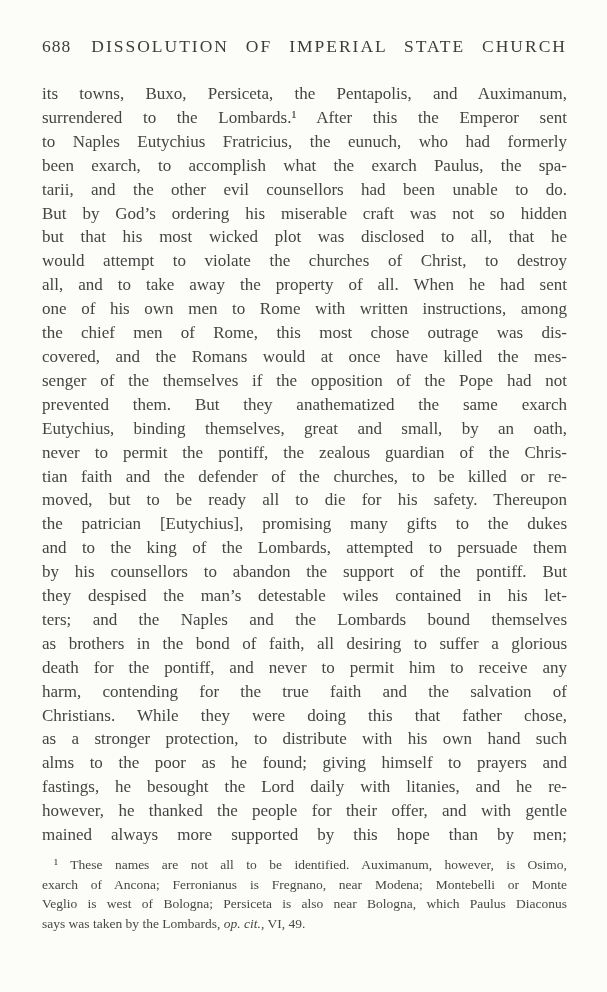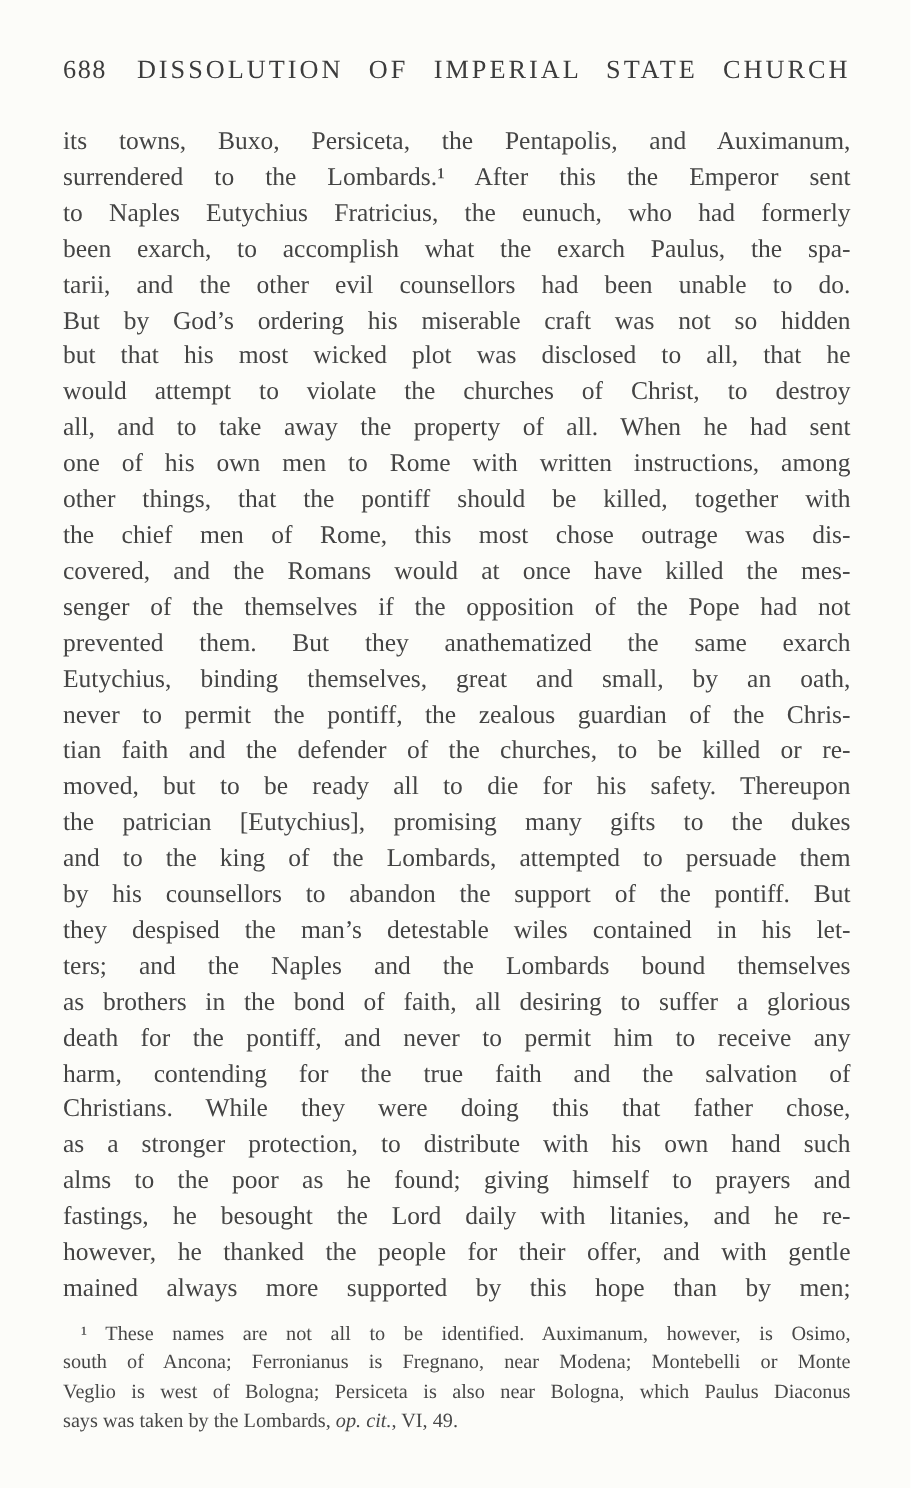--- a/index.html
+++ b/index.html
@@ -89,21 +89,20 @@
         <div class="body-line">its towns, Buxo, Persiceta, the Pentapolis, and Auximanum,</div>
         <div class="body-line">surrendered to the Lombards.¹  After this the Emperor sent</div>
         <div class="body-line">to Naples Eutychius Fratricius, the eunuch, who had formerly</div>
         <div class="body-line">been exarch, to accomplish what the exarch Paulus, the spa-</div>
         <div class="body-line">tarii, and the other evil counsellors had been unable to do.</div>
         <div class="body-line">But by God’s ordering his miserable craft was not so hidden</div>
         <div class="body-line">but that his most wicked plot was disclosed to all, that he</div>
         <div class="body-line">would attempt to violate the churches of Christ, to destroy</div>
         <div class="body-line">all, and to take away the property of all.  When he had sent</div>
         <div class="body-line">one of his own men to Rome with written instructions, among</div>
-        <div class="body-line">other things, that the pontiff should be killed, together with</div>
         <div class="body-line">the chief men of Rome, this most chose outrage was dis-</div>
         <div class="body-line">covered, and the Romans would at once have killed the mes-</div>
         <div class="body-line">senger of the themselves if the opposition of the Pope had not</div>
         <div class="body-line">prevented them.  But they anathematized the same exarch</div>
         <div class="body-line">Eutychius, binding themselves, great and small, by an oath,</div>
         <div class="body-line">never to permit the pontiff, the zealous guardian of the Chris-</div>
         <div class="body-line">tian faith and the defender of the churches, to be killed or re-</div>
         <div class="body-line">moved, but to be ready all to die for his safety.  Thereupon</div>
         <div class="body-line">the patrician [Eutychius], promising many gifts to the dukes</div>
         <div class="body-line">and to the king of the Lombards, attempted to persuade them</div>
@@ -116,19 +115,19 @@
         <div class="body-line">Christians.  While they were doing this that father chose,</div>
         <div class="body-line">as a stronger protection, to distribute with his own hand such</div>
         <div class="body-line">alms to the poor as he found;  giving himself to prayers and</div>
         <div class="body-line">fastings, he besought the Lord daily with litanies, and he re-</div>
         <div class="body-line">however, he thanked the people for their offer, and with gentle</div>
         <div class="body-line">mained always more supported by this hope than by men;</div>
       </div>
 
     <div class="footnote">
       <div class="fn-line fn-first">¹ These names are not all to be identified.  Auximanum, however, is Osimo,</div>
-      <div class="fn-line">south of Ancona;  Ferronianus is Fregnano, near Modena;  Montebelli or Monte</div>
+      <div class="fn-line">exarch of Ancona;  Ferronianus is Fregnano, near Modena;  Montebelli or Monte</div>
       <div class="fn-line">Veglio is west of Bologna;  Persiceta is also near Bologna, which Paulus Diaconus</div>
       <div class="fn-line fn-last"><span>says was taken by the Lombards, </span><span class="italic">op. cit.</span><span>, VI, 49.</span></div>
     </div>
 
   </div>
 </div>
 
 </body></html>

